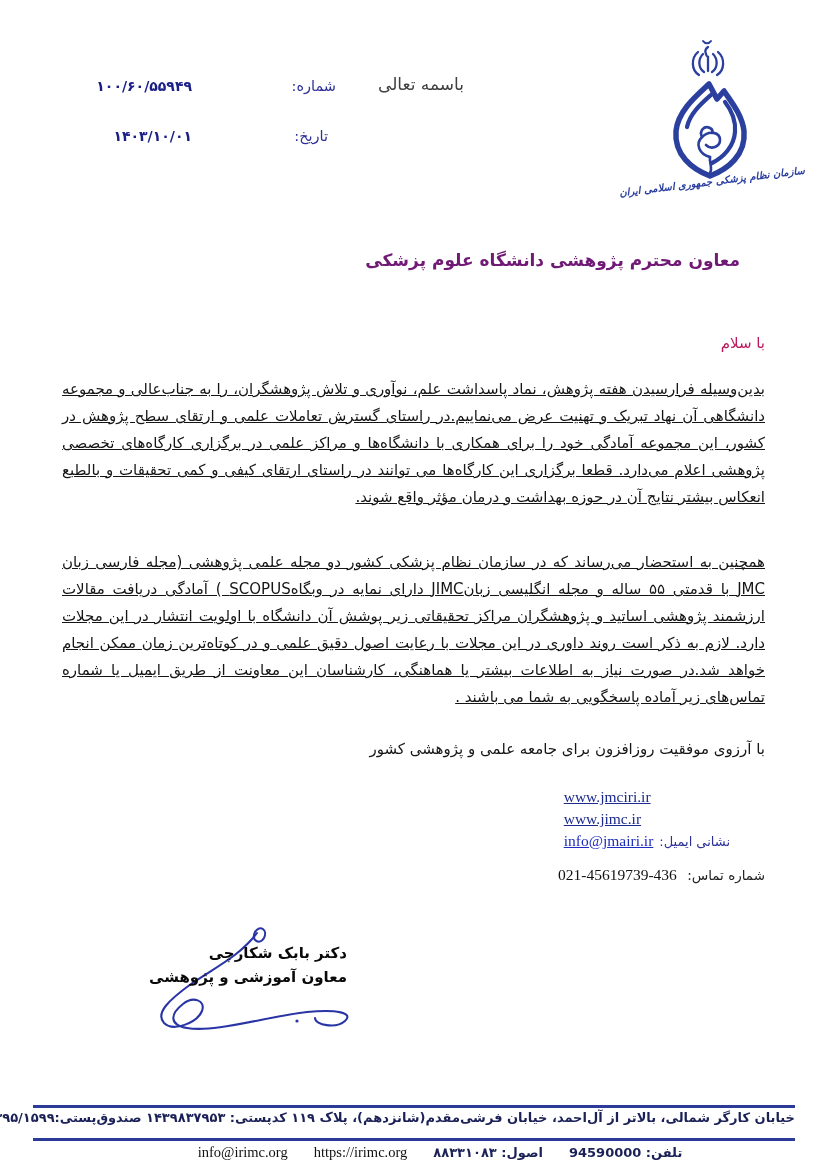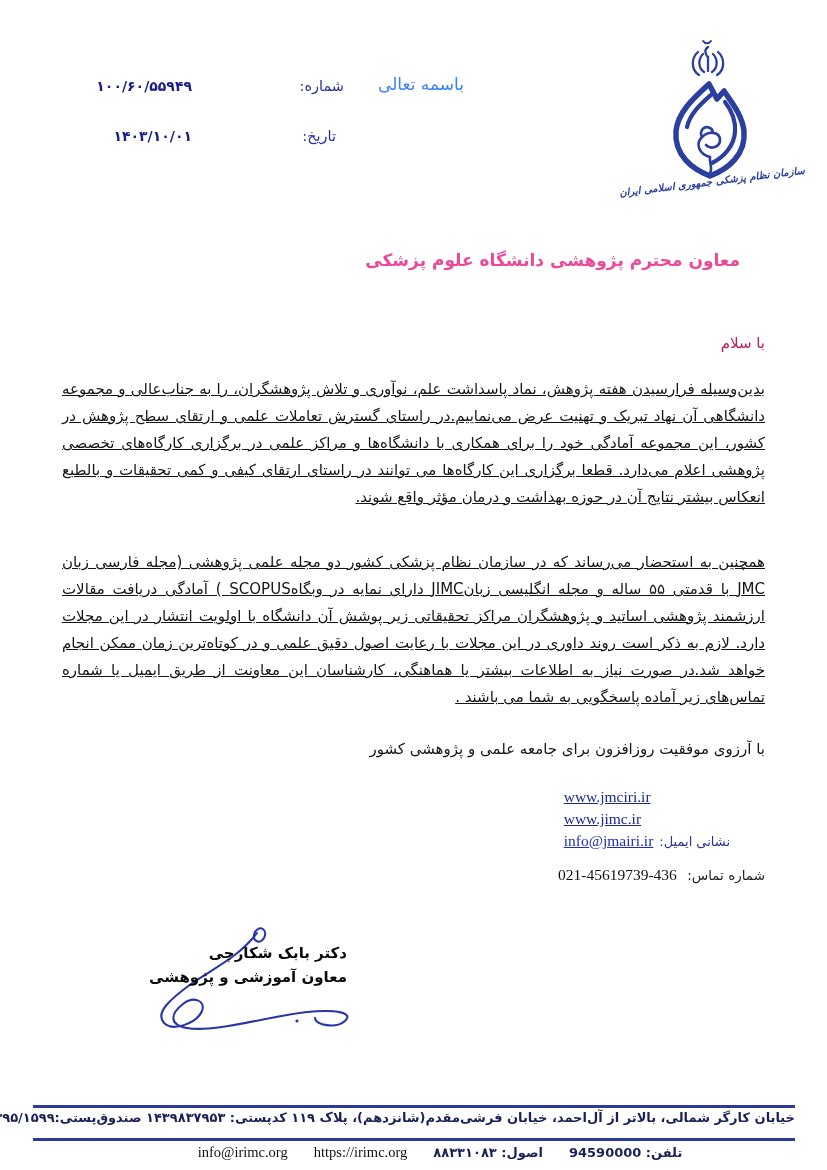--- a/index.html
+++ b/index.html
@@ -2,35 +2,35 @@
 <html lang="fa"><head>
 <meta charset="utf-8">
 <style>
   html,body{margin:0;padding:0;background:#888;}
   .page{
     position:relative;width:827px;height:1170px;margin:0 auto;background:#ffffff;
     font-family:"DejaVu Sans",sans-serif;color:#1a1a1a;overflow:hidden;
   }
   .abs{position:absolute;}
   
-  .basmala{left:378px;top:74px;font-size:17px;color:#3b82f6;direction:rtl;}
+  .basmala{left:378px;top:74px;font-size:17px;color:#404040;direction:rtl;}
   .meta-label{font-size:14.5px;color:#2b2f96;direction:rtl;}
   .meta-value{font-size:14px;font-weight:bold;color:#1b2089;direction:ltr;text-align:right;}
-  .lbl-number{left:286px;top:78px;width:50px;margin-left:8px;}
+  .lbl-number{left:286px;top:78px;width:50px;}
   .val-number{left:90px;top:78px;width:102px;}
-  .lbl-date{left:290px;top:128px;width:46px;}
+  .lbl-date{left:282px;top:128px;width:46px;}
   .val-date{left:108px;top:128px;width:84px;}
   .logo-wrap{left:652px;top:34px;width:112px;height:145px;}
   .logo-caption{
     left:612px;top:176px;width:200px;text-align:center;
     font-size:10px;font-weight:bold;font-style:italic;color:#2b3f9f;
     transform:rotate(-7deg);white-space:nowrap;direction:rtl;
   }
   
-  .recipient{right:87px;top:250px;font-size:17px;font-weight:bold;color:#ec4899;direction:rtl;white-space:nowrap;}
+  .recipient{right:87px;top:250px;font-size:17px;font-weight:bold;color:#701a75;direction:rtl;white-space:nowrap;}
   .salutation{right:62px;top:334px;font-size:15px;color:#be185d;direction:rtl;}
   .para{
     left:62px;width:703px;direction:rtl;text-align:justify;
     font-size:15px;line-height:27px;color:#151515;text-decoration:underline;
   }
   .p1{top:376px;}
   .p2{top:549px;}
   .closing{left:62px;width:703px;top:740px;direction:rtl;text-align:right;font-size:15px;color:#151515;}
   
   .links{right:97px;top:786px;direction:rtl;text-align:left;}

